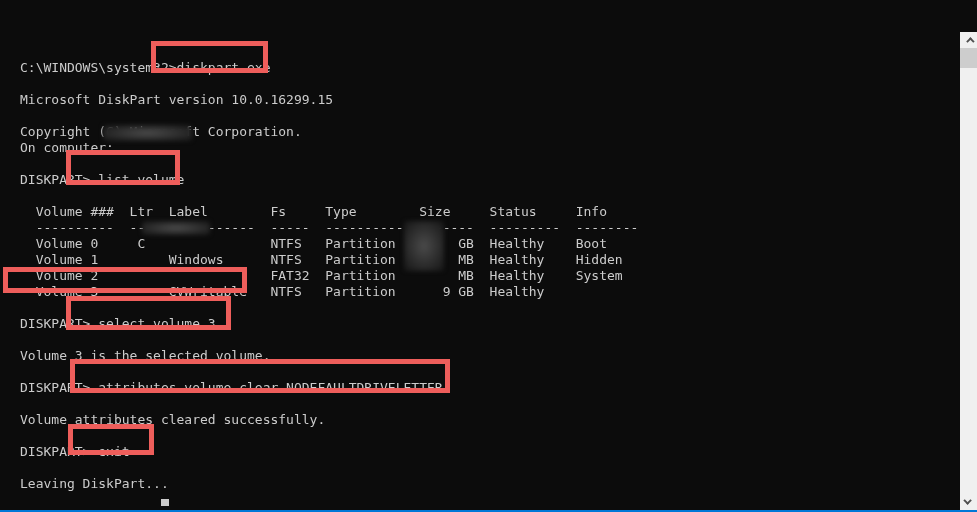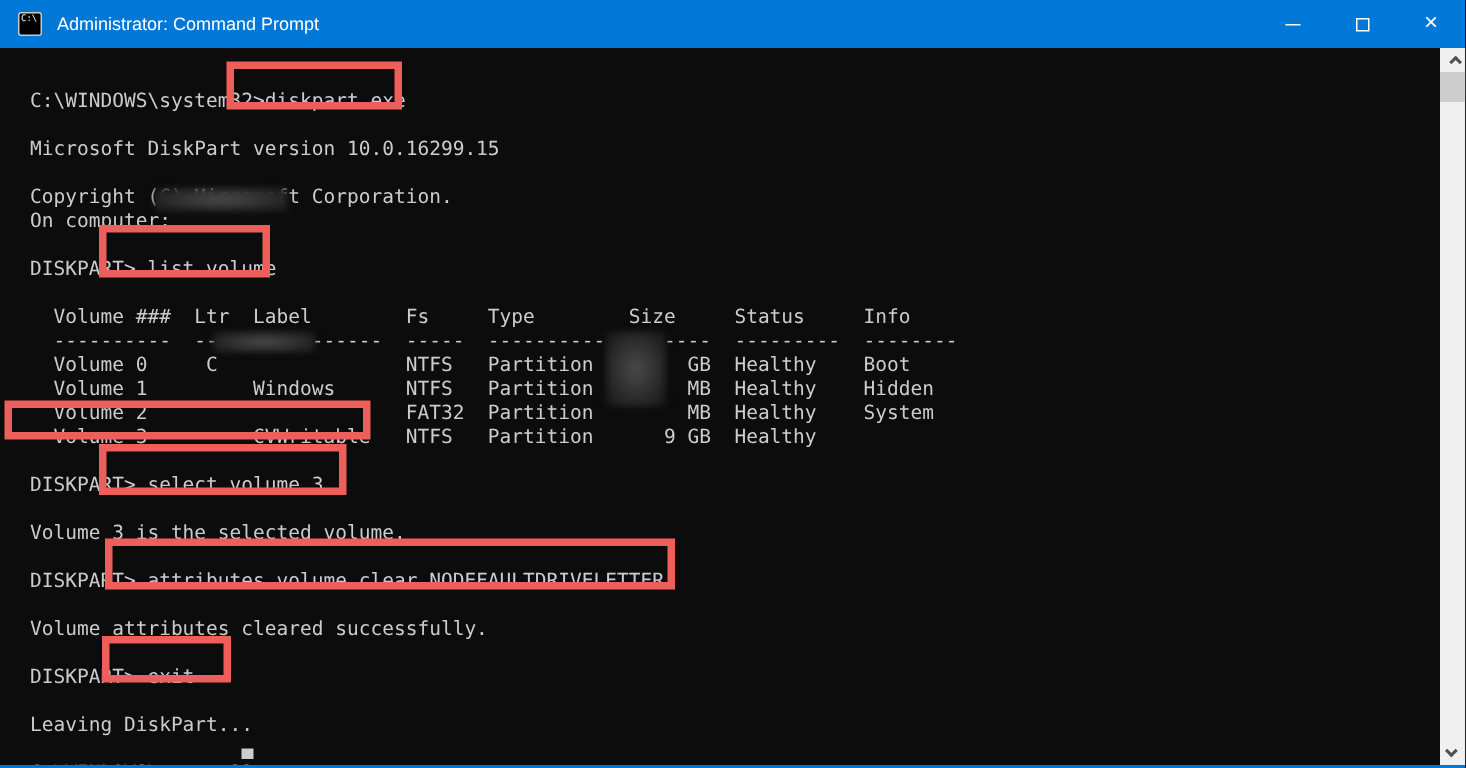--- a/index.html
+++ b/index.html
@@ -42,37 +42,20 @@
   .chev.down{transform:rotate(135deg) translateY(2px);}
   .sb-thumb{position:absolute;left:0;top:16px;width:17px;height:20px;background:#CDCDCD;}
   
   .bottom-border{position:absolute;left:0;bottom:0;width:100%;height:2px;background:#0078D7;}
 </style>
 </head>
 <body>
 
 <div class="window">
 
-  <div class="titlebar">
-    <span class="cmd-icon">
-      <span class="cmd-icon-text">C:\</span>
-    </span>
-    <span class="title">Administrator: Command Prompt</span>
-    <div class="controls">
-      <div class="ctrl">
-        <div class="glyph-min"></div>
-      </div>
-      <div class="ctrl">
-        <div class="glyph-max"></div>
-      </div>
-      <div class="ctrl">
-        <span class="glyph-close">×</span>
-      </div>
-    </div>
-  </div>
 
   <div class="terminal">
     <pre id="term">C:\WINDOWS\system32&gt;diskpart.exe
 
 Microsoft DiskPart version 10.0.16299.15
 
 Copyright (C) Microsoft Corporation.
 On computer: 
 
 DISKPART&gt; list volume

